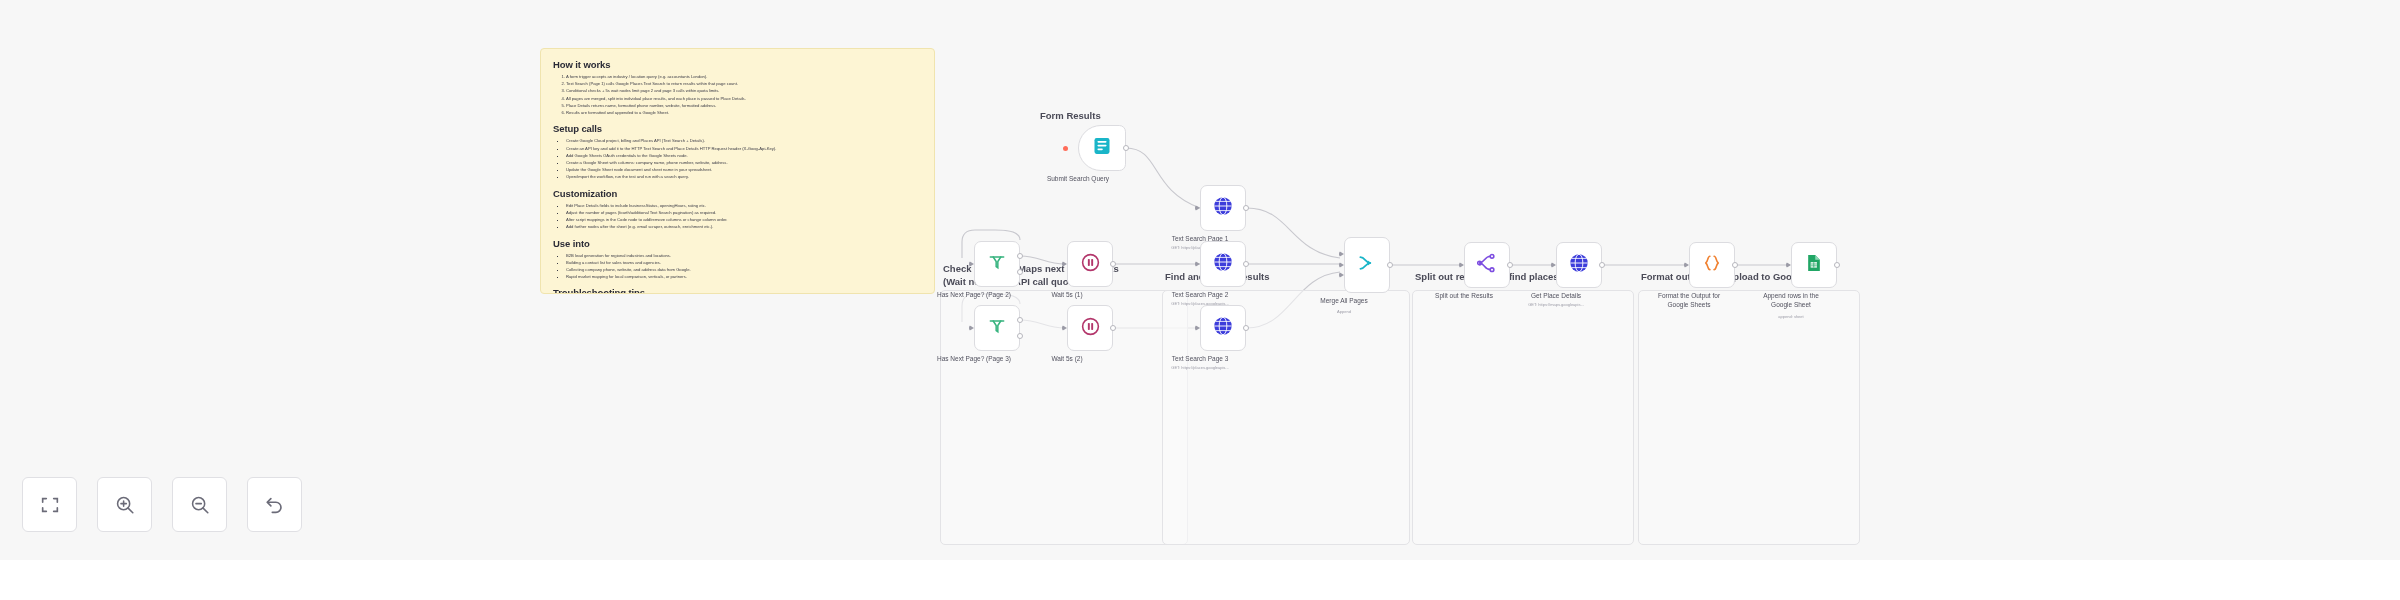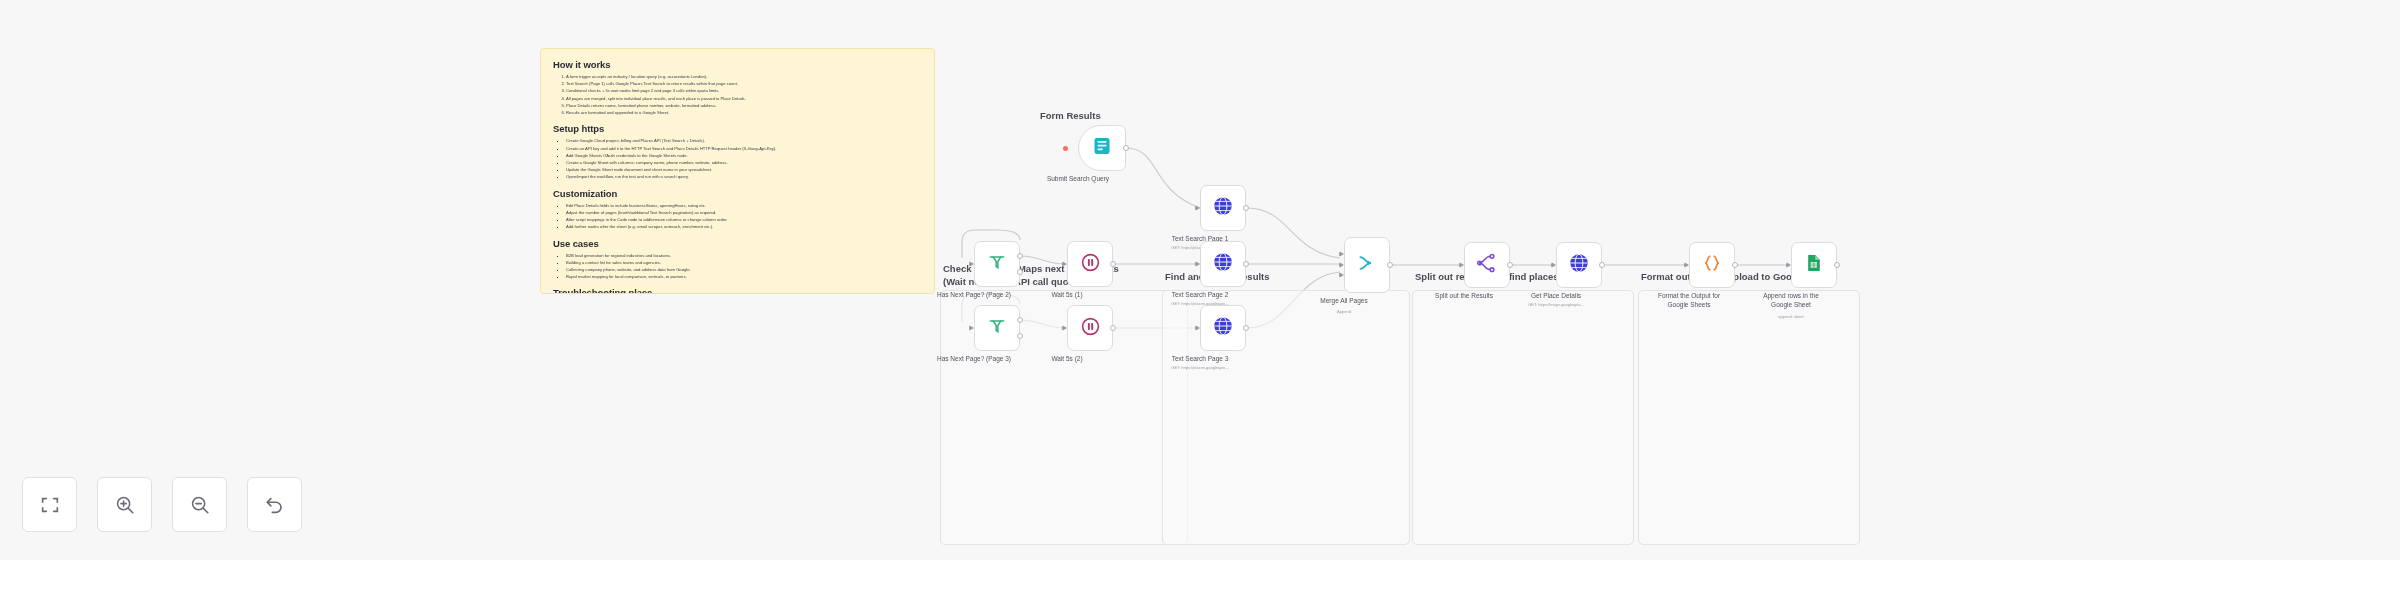--- a/index.html
+++ b/index.html
@@ -214,47 +214,47 @@
     <h3>How it works</h3>
     <ol>
       <li>A form trigger accepts an industry / location query (e.g. accountants London).</li>
       <li>Text Search (Page 1) calls Google Places Text Search to return results within that page count.</li>
       <li>Conditional checks + 5s wait nodes limit page 2 and page 3 calls within quota limits.</li>
       <li>All pages are merged, split into individual place results, and each place is passed to Place Details.</li>
       <li>Place Details returns name, formatted phone number, website, formatted address.</li>
       <li>Results are formatted and appended to a Google Sheet.</li>
     </ol>
 
-    <h3>Setup https</h3>
+    <h3>Setup calls</h3>
     <ul>
       <li>Create Google Cloud project, billing and Places API (Text Search + Details).</li>
       <li>Create an API key and add it to the HTTP Text Search and Place Details HTTP Request header (X-Goog-Api-Key).</li>
       <li>Add Google Sheets OAuth credentials to the Google Sheets node.</li>
       <li>Create a Google Sheet with columns: company name, phone number, website, address.</li>
       <li>Update the Google Sheet node document and sheet name in your spreadsheet.</li>
       <li>Open/import the workflow, run the test and run with a search query.</li>
     </ul>
 
     <h3>Customization</h3>
     <ul>
       <li>Edit Place Details fields to include businessStatus, openingHours, rating etc.</li>
       <li>Adjust the number of pages (fourth/additional Text Search pagination) as required.</li>
       <li>Alter script mappings in the Code node to add/remove columns or change column order.</li>
       <li>Add further nodes after the sheet (e.g. email scraper, outreach, enrichment etc.).</li>
     </ul>
 
-    <h3>Use cases</h3>
+    <h3>Use into</h3>
     <ul>
       <li>B2B lead generation for regional industries and locations.</li>
       <li>Building a contact list for sales teams and agencies.</li>
       <li>Collecting company phone, website, and address data from Google.</li>
       <li>Rapid market mapping for local comparison, verticals, or partners.</li>
     </ul>
 
-    <h3>Troubleshooting place</h3>
+    <h3>Troubleshooting tips</h3>
 
   </div>
 
   <div class="grp-title-top" style="left:1040px; top:110px;">Form Results</div>
 
   <div class="group" style="left:940px; top:290px; width:248px; height:255px;">
     <div class="group-title" style="top:-28px;">Check if Google Maps next page exists
 (Wait nodes for API call quota)</div>
   </div>
 

